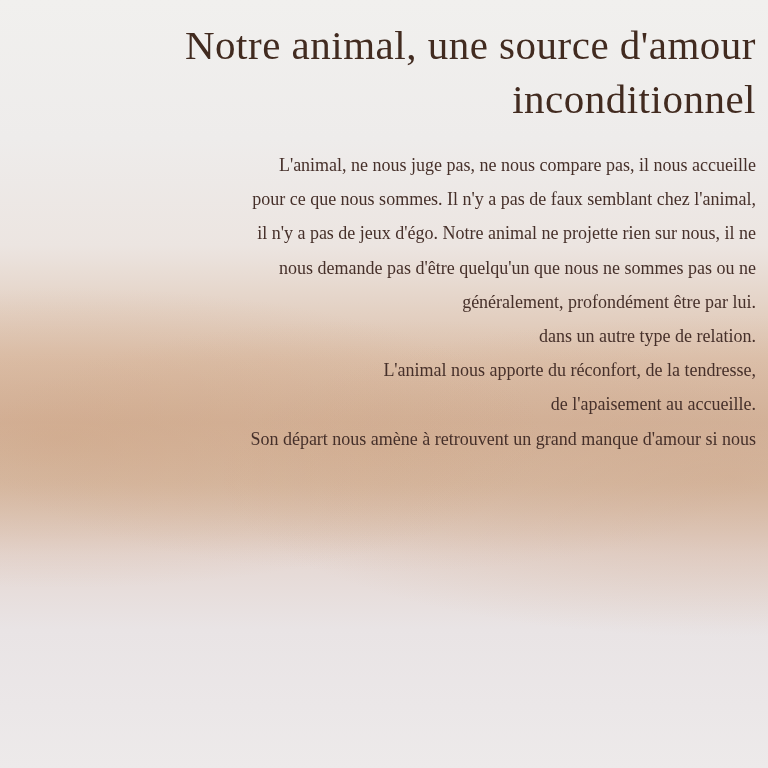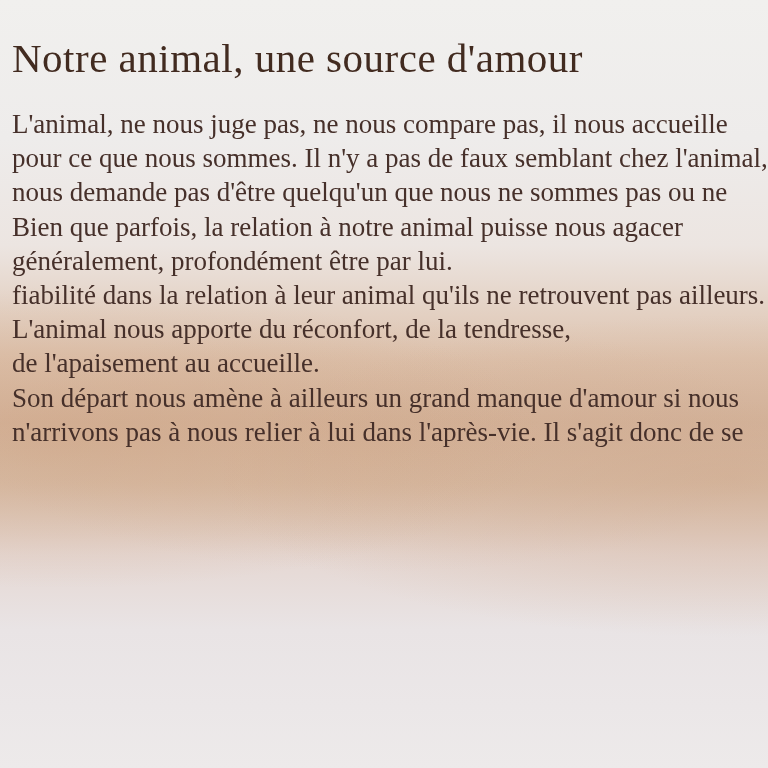--- a/index.html
+++ b/index.html
@@ -10,22 +10,22 @@
     width: 768px;
     height: 768px;
     overflow: hidden;
     font-family: "Liberation Serif", serif;
   }
   .card {
     position: relative;
     width: 768px;
     height: 768px;
     box-sizing: border-box;
-    padding: 31px 12px 0 12px;
-    text-align: left;
+    padding: 18px 12px 0 12px;
+    text-align: right;
     color: #46302a;
     background:
       radial-gradient(90% 28% at 8% 57%, rgba(205, 160, 125, 0.45), rgba(205,160,125,0) 70%),
       radial-gradient(95% 30% at 95% 62%, rgba(203, 160, 128, 0.42), rgba(203,160,128,0) 70%),
       radial-gradient(70% 22% at 50% 58%, rgba(208, 168, 136, 0.35), rgba(208,168,136,0) 75%),
       linear-gradient(180deg,
         #f1f0ee 0%,
         #eeeceb 18%,
         #ece5e1 32%,
         #ddc2ad 47%,
@@ -41,41 +41,41 @@
     font-size: 41px;
     line-height: 54px;
     font-weight: normal;
     color: #422b20;
     letter-spacing: 0.5px;
   }
   .title span {
     display: block;
   }
   .body-text {
-    font-size: 27px;
+    font-size: 18px;
     line-height: 34.2px;
     color: #46302a;
   }
   .body-text .line {
     display: block;
     white-space: nowrap;
   }
 </style>
 </head>
 <body>
 
 <div class="card">
   <h1 class="title">
     <span>Notre animal, une source d'amour</span>
+    <span>inconditionnel</span>
   </h1>
   <div class="body-text">
     <span class="line">L'animal, ne nous juge pas, ne nous compare pas, il nous accueille</span>
     <span class="line">pour ce que nous sommes. Il n'y a pas de faux semblant chez l'animal,</span>
+    <span class="line">il n'y a pas de jeux d'égo. Notre animal ne projette rien sur nous, il ne</span>
     <span class="line">nous demande pas d'être quelqu'un que nous ne sommes pas ou ne</span>
-    <span class="line">Bien que parfois, la relation à notre animal puisse nous agacer</span>
     <span class="line">généralement, profondément être par lui.</span>
-    <span class="line">fiabilité dans la relation à leur animal qu'ils ne retrouvent pas ailleurs.</span>
+    <span class="line">dans un autre type de relation.</span>
     <span class="line">L'animal nous apporte du réconfort, de la tendresse,</span>
     <span class="line">de l'apaisement au accueille.</span>
-    <span class="line">Son départ nous amène à ailleurs un grand manque d'amour si nous</span>
-    <span class="line">n'arrivons pas à nous relier à lui dans l'après-vie. Il s'agit donc de se</span>
+    <span class="line">Son départ nous amène à retrouvent un grand manque d'amour si nous</span>
   </div>
 </div>
 
 </body></html>

